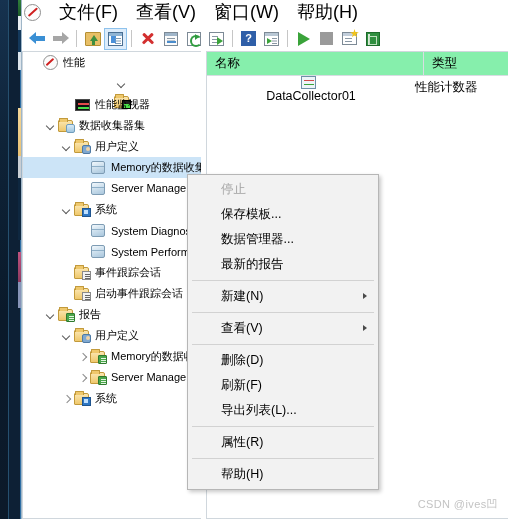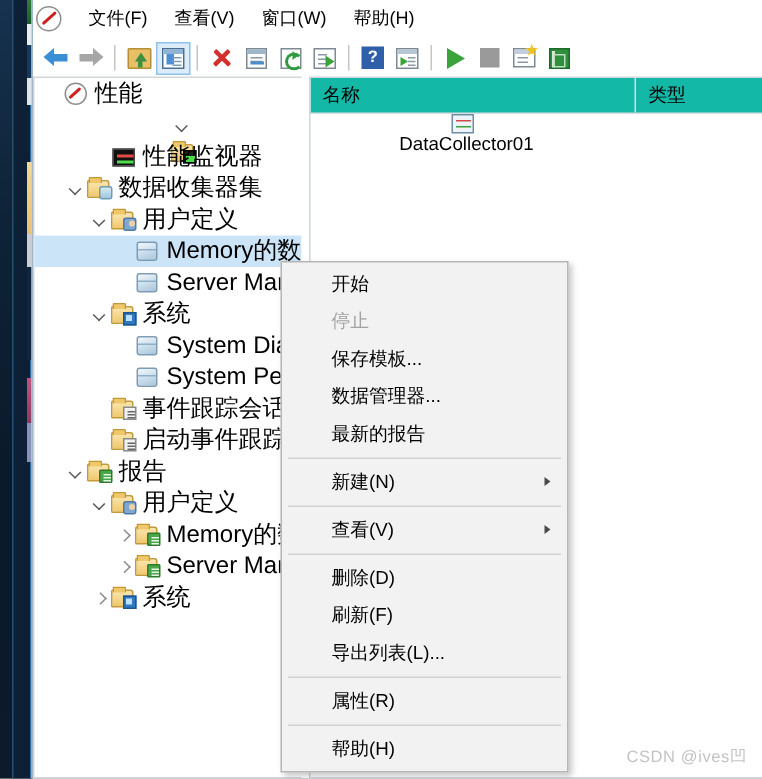--- a/index.html
+++ b/index.html
@@ -52,21 +52,21 @@
   }
   #app-shield-icon .ring {
     position: absolute; inset: 0; border: 1.6px solid #8f8f8f; border-radius: 50%;
     background: #fdfdfd;
   }
   #app-shield-icon .bar {
     position: absolute; left: 2.5px; top: 7px; width: 12px; height: 2.4px;
     background: #d02020; transform: rotate(-42deg); border-radius: 1px;
   }
   .menu-item {
-    font-size: 12px; color: #000; padding: 3px 9px 4px 9px;
+    font-size: 18px; color: #000; padding: 3px 9px 4px 9px;
     white-space: nowrap; cursor: default; line-height: 15px;
   }
 
   
   #toolbar {
     position: absolute; left: 0; top: 26px; width: 487px; height: 25px;
     background: #ffffff; display: flex; align-items: center;
     padding-left: 4px; gap: 0px;
   }
   .tb-btn {
@@ -210,21 +210,21 @@
   }
   #pane-splitter { width: 5px; background: #ffffff; }
   #list-pane {
     flex: 1; height: 100%; background: #fff;
     border: 1px solid #d0d7dd; position: relative; overflow: hidden;
   }
 
   
   .tree-row {
     display: flex; align-items: center; height: 21px;
-    font-size: 16px; color: #000; white-space: nowrap; cursor: default;
+    font-size: 11px; color: #000; white-space: nowrap; cursor: default;
     position: relative;
   }
   .tree-row.selected { background: #cce4f7; }
   .twisty {
     width: 15px; height: 21px; flex: 0 0 auto; position: relative;
   }
   .twisty.open::before {
     content: ""; position: absolute; left: 3.5px; top: 8px;
     width: 5px; height: 5px;
     border-left: 1.6px solid #5a5a5a; border-bottom: 1.6px solid #5a5a5a;
@@ -312,21 +312,21 @@
     background: #4aa64a; border: 1px solid #2f7a2f; border-radius: 1px;
   }
   .badge-report::after {
     content: ""; position: absolute; left: 1.5px; top: 1.5px; width: 5px; height: 1px;
     background: #e3f5e3; box-shadow: 0 2px 0 #e3f5e3, 0 4px 0 #e3f5e3;
   }
 
   
   #list-header {
     height: 24px; display: flex; align-items: center;
-    border-bottom: 1px solid #d8dde2; background: #14b8a6;
+    border-bottom: 1px solid #d8dde2; background: #86efac;
   }
   .lh-cell {
     font-size: 12.5px; color: #000; padding-left: 8px; height: 100%;
     display: flex; align-items: center; position: relative;
   }
   .lh-cell + .lh-cell { border-left: 1px solid #d8dde2; margin-left: 48px; }
   .list-row {
     display: flex; align-items: center; height: 23px; font-size: 12.5px; color: #000;
     cursor: default;
   }
@@ -607,29 +607,29 @@
           <div class="lh-cell" style="width: 100px;">
             <span>类型</span>
           </div>
         </div>
       <div id="list-body">
           <div class="list-row">
             <div class="lr-cell" style="width: 200px; flex-direction: column;">
               <span class="ico-collector"></span>
               <span>DataCollector01</span>
             </div>
+            <div class="lr-cell" style="width: 100px;">
+              <span>性能计数器</span>
+            </div>
           </div>
         </div>
     </div>
   </div>
 
   <div id="context-menu">
-      <div class="cm-item">
-        <span>开始</span>
-      </div>
       <div class="cm-item disabled">
         <span>停止</span>
       </div>
       <div class="cm-item">
         <span>保存模板...</span>
       </div>
       <div class="cm-item">
         <span>数据管理器...</span>
       </div>
       <div class="cm-item">

